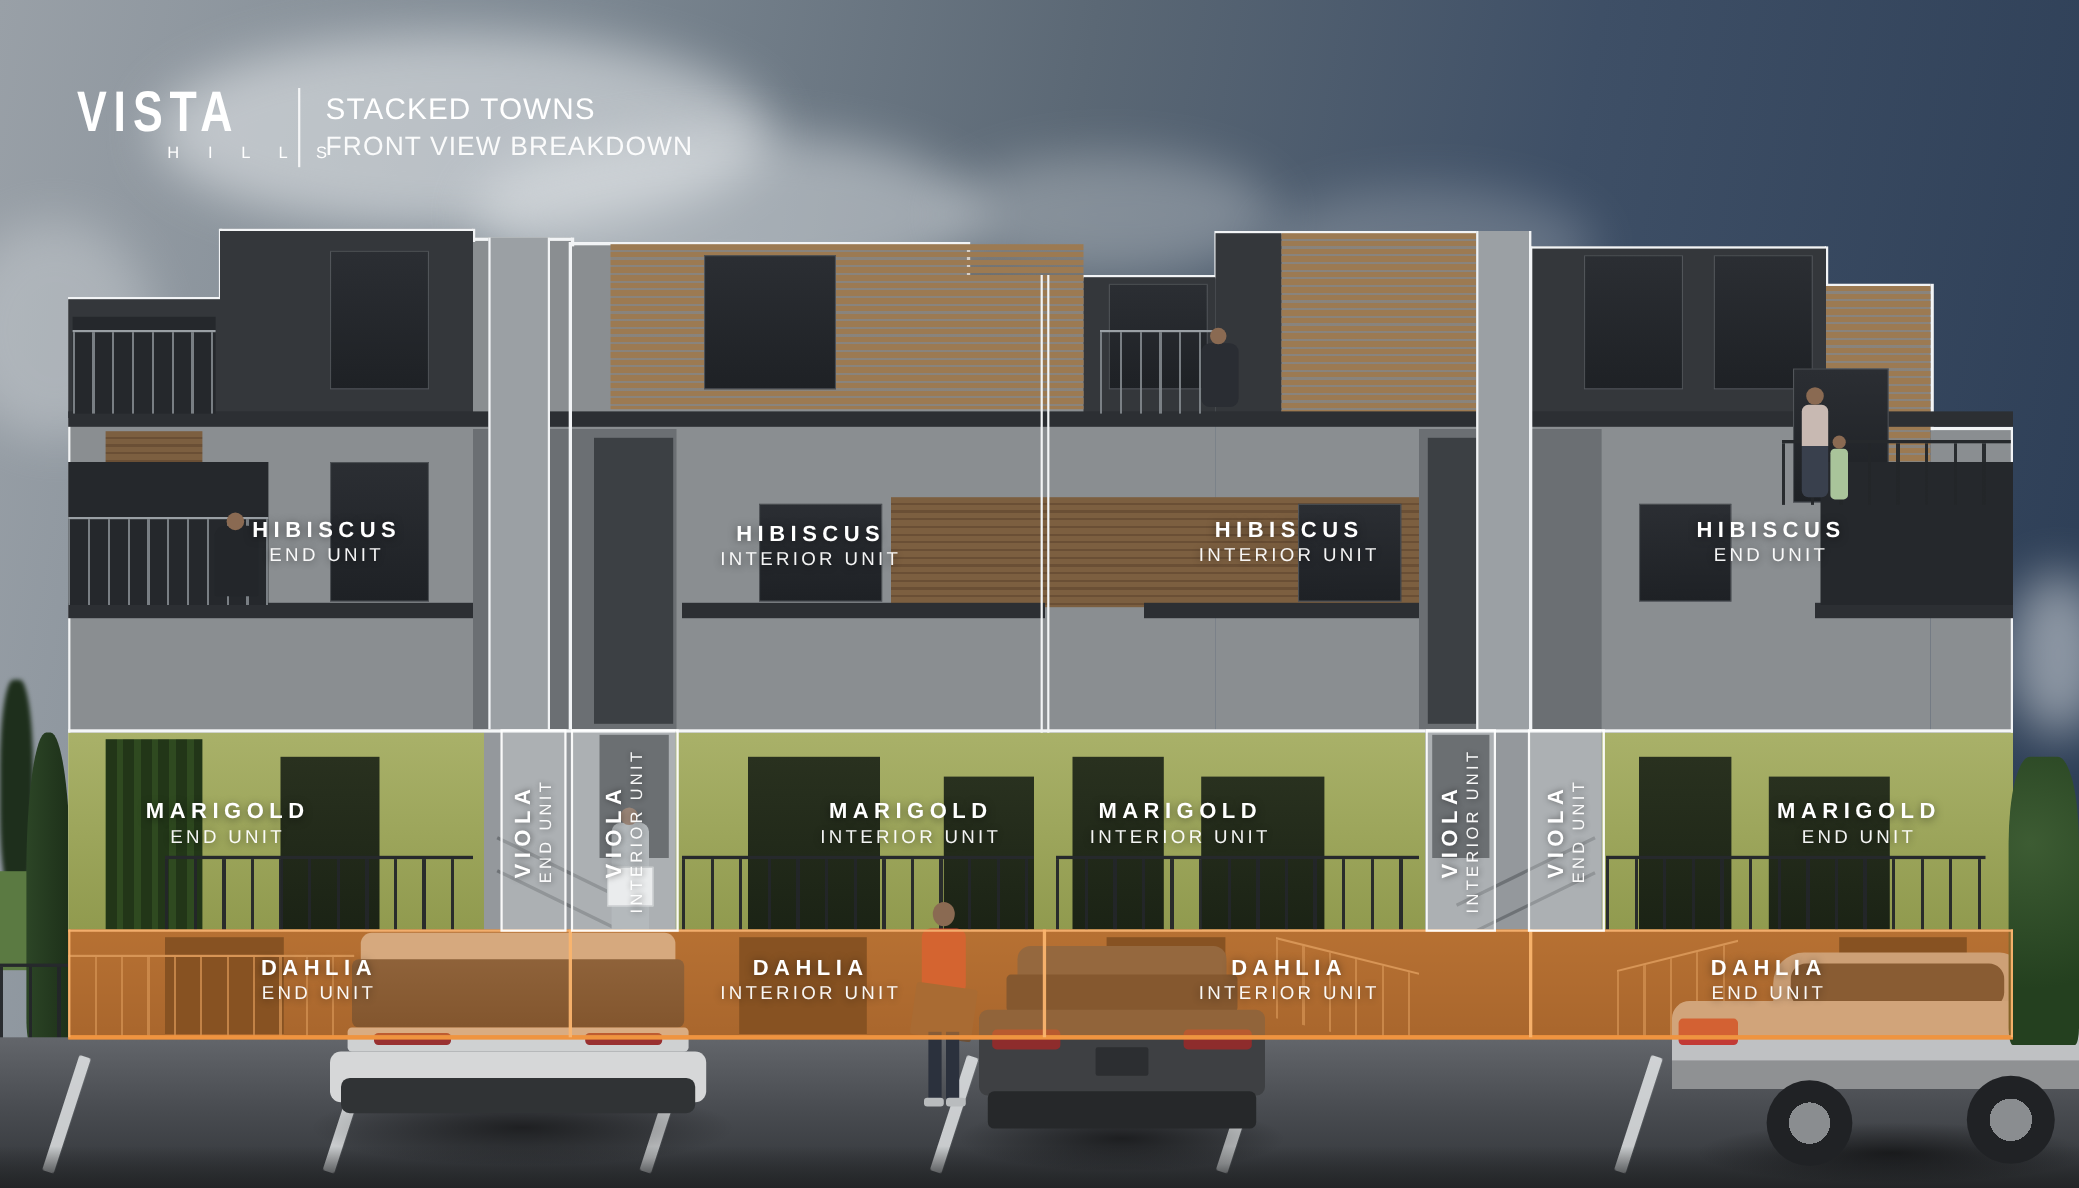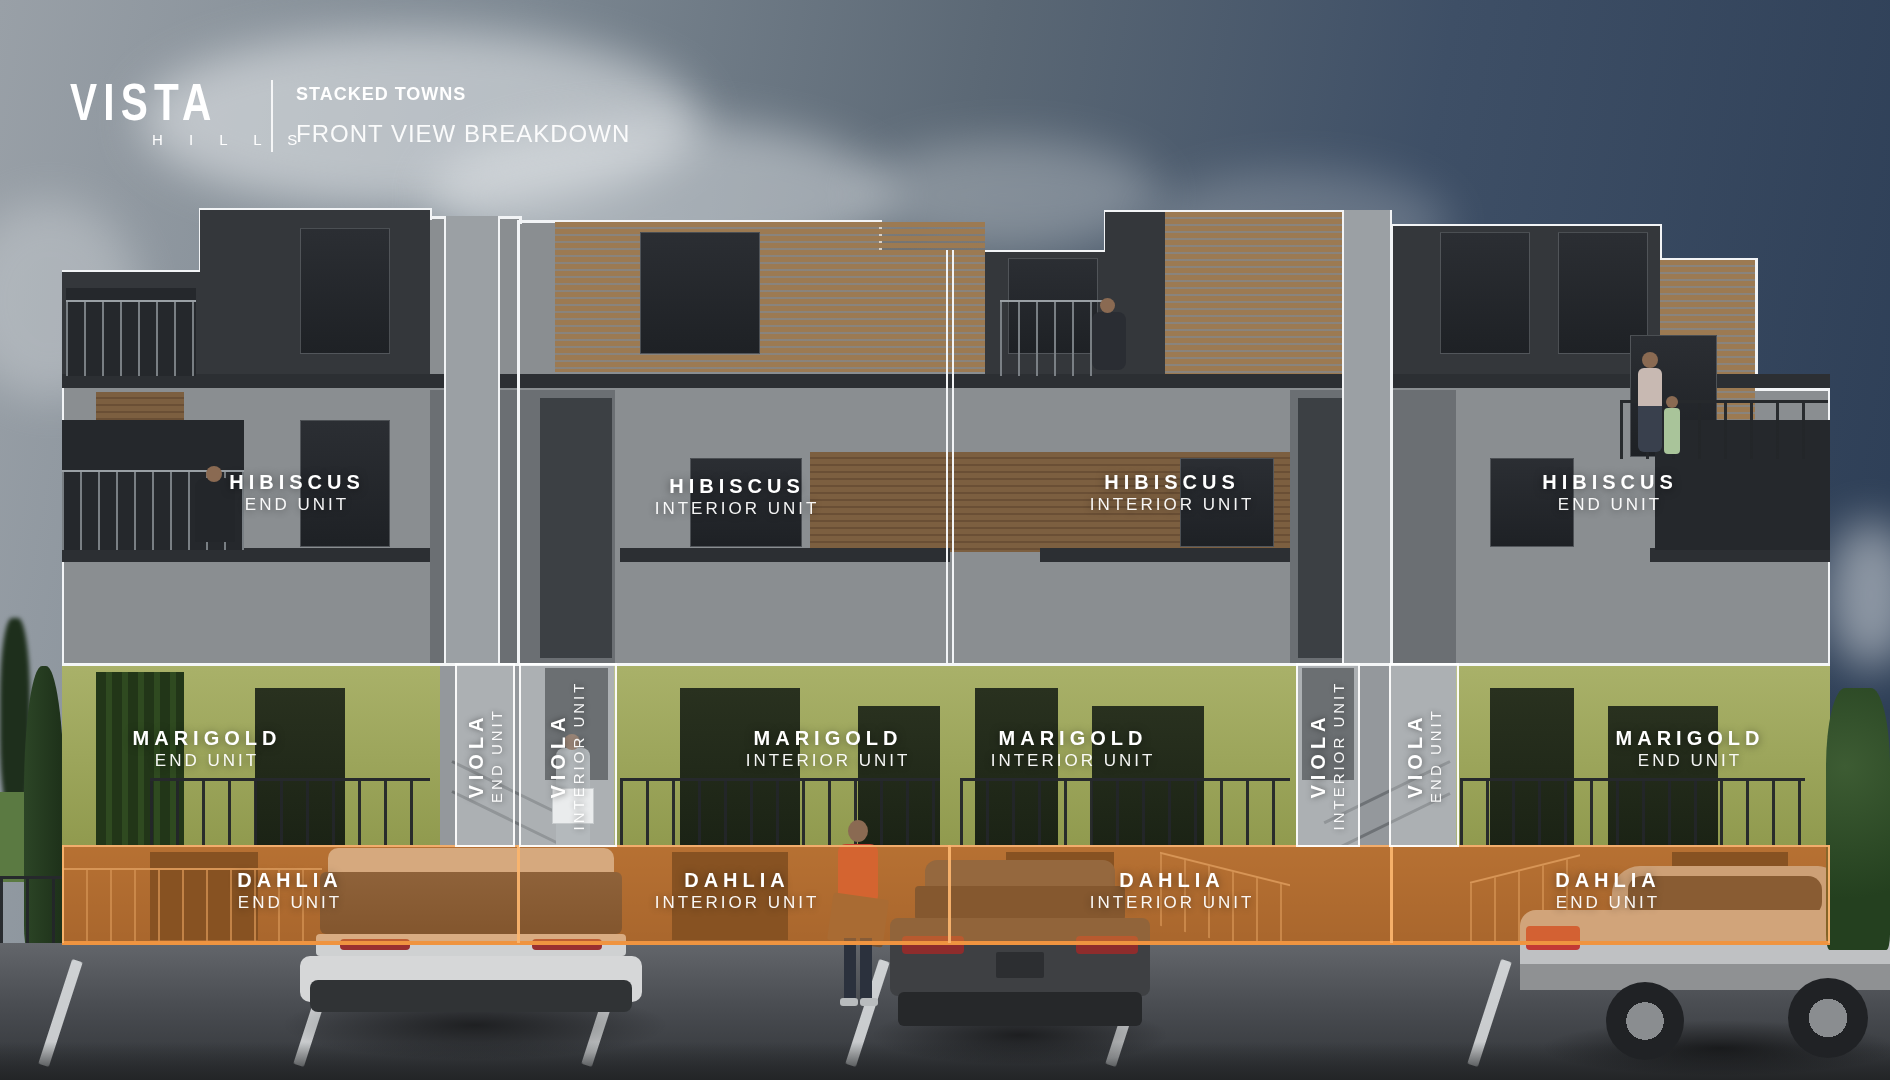--- a/index.html
+++ b/index.html
@@ -56,21 +56,21 @@
         border:2px solid rgba(255,255,255,.92);display:flex;align-items:center;justify-content:center;}
   .vlabel{transform:rotate(-90deg);white-space:nowrap;text-align:center;color:#fff;
           text-shadow:0 1px 6px rgba(0,0,0,.5);width:180px;}
   .vlabel .nm{font-weight:bold;font-size:20px;letter-spacing:5px;line-height:23px;display:block;}
   .vlabel .tp{font-size:15px;letter-spacing:3px;line-height:18px;opacity:.95;display:block;}
   
   #brand-top{left:70px;top:72px;color:#fff;font-weight:bold;font-size:52px;letter-spacing:8px;
              transform:scaleX(.78);transform-origin:left top;}
   #brand-bottom{left:152px;top:131px;color:#fff;font-size:15px;letter-spacing:11px;}
   #hdr-divider{left:271px;top:80px;width:2px;height:72px;background:rgba(255,255,255,.85);}
-  #hdr-title{left:296px;top:84px;color:#fff;font-weight:bold;font-size:18px;letter-spacing:1px;}
+  #hdr-title{left:296px;top:84px;color:#fff;font-weight:normal;font-size:27px;letter-spacing:1px;}
   #hdr-sub{left:296px;top:120px;color:rgba(255,255,255,.93);font-size:24px;letter-spacing:1px;}
   
   .head{position:absolute;border-radius:50%;}
 </style>
 </head>
 <body>
 
 <div id="sky" class="a"></div>
 <div class="cloud" style="left:140px;top:30px;width:560px;height:180px;opacity:.55"></div>
 <div class="cloud" style="left:430px;top:120px;width:460px;height:150px;opacity:.45"></div>

